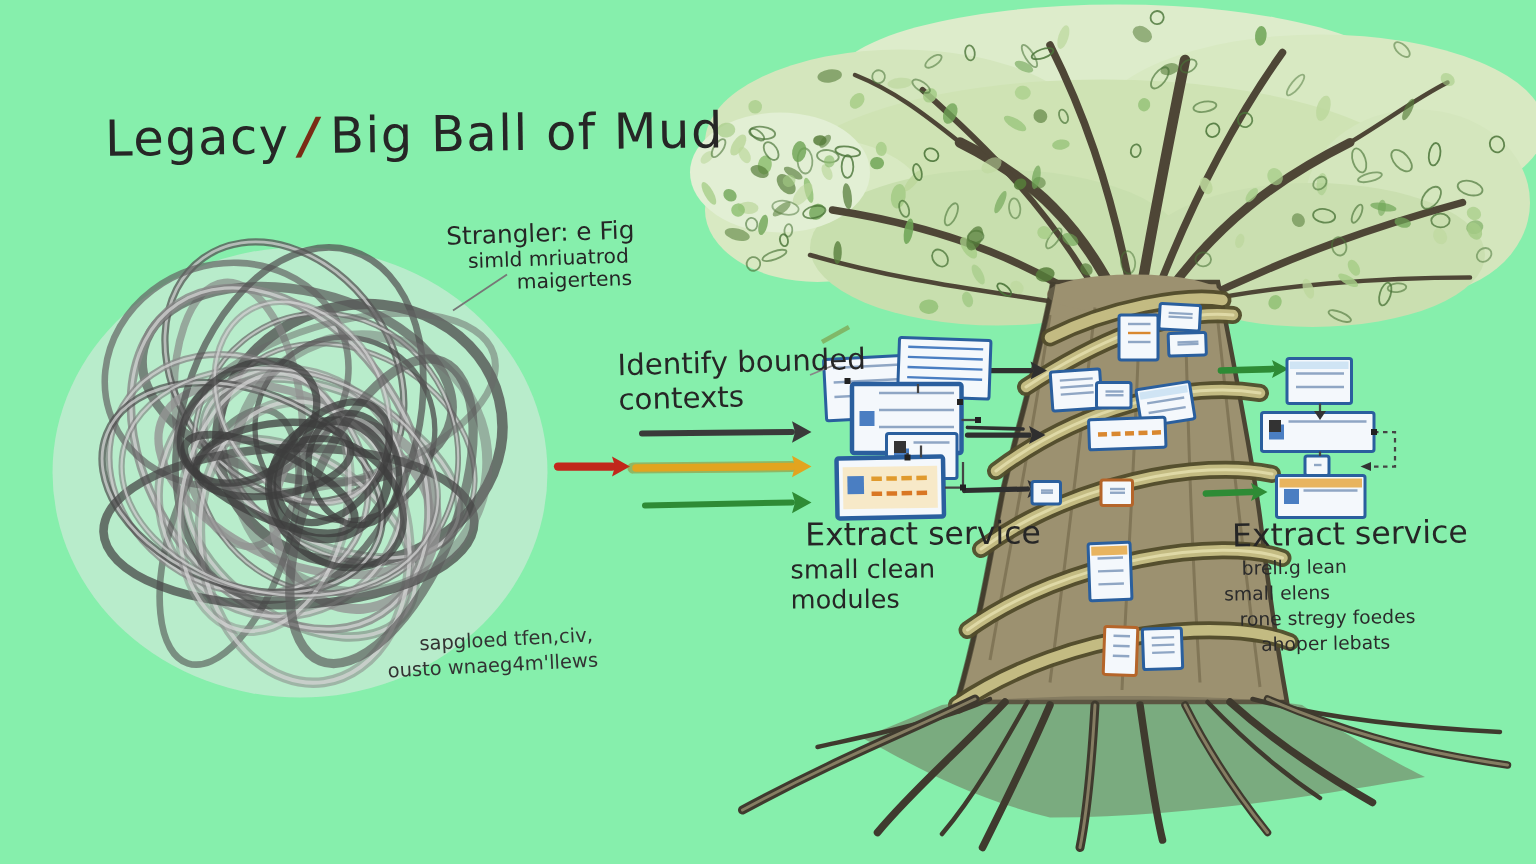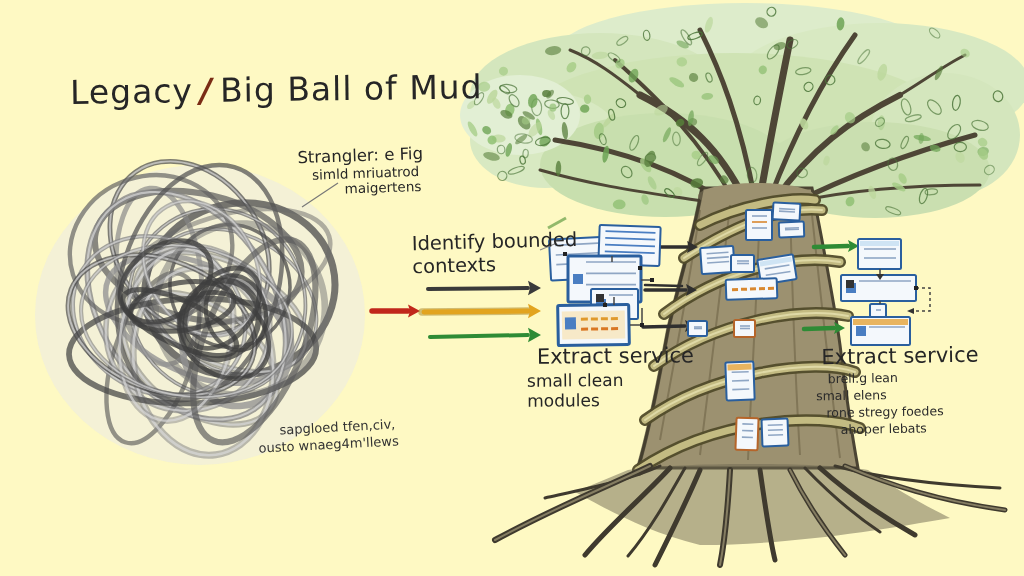--- a/index.html
+++ b/index.html
@@ -1,18 +1,18 @@
 <!DOCTYPE html>
 <html><head>
 <meta charset="utf-8">
 <style>
   html,body{margin:0;padding:0;background:#e8e8e4;}
   .stage{
     position:relative;width:1024px;height:576px;overflow:hidden;
-    background:#fef9c3;font-family:"Liberation Sans",sans-serif;
+    background:#86efac;font-family:"Liberation Sans",sans-serif;
   }
   .stage svg{position:absolute;left:0;top:0;}
   .txt{position:absolute;color:#262626;white-space:nowrap;}
   .hw{font-family:"DejaVu Sans","Liberation Sans",sans-serif;}
   .title{left:70px;top:70px;font-size:33px;letter-spacing:1px;transform:rotate(-0.8deg);font-weight:500;}
   .title .sep{color:#7a2c15;font-style:italic;padding:0 7px;font-weight:700;}
   .note-strangler{left:298px;top:147px;transform:rotate(-2deg);font-size:16.5px;line-height:1.15;}
   .note-strangler .s2{font-size:13.5px;margin-left:14px;}
   .note-strangler .s3{font-size:13.5px;margin-left:46px;}
   .lbl-identify{left:412px;top:230px;font-size:19.5px;line-height:1.2;transform:rotate(-1.5deg);}

